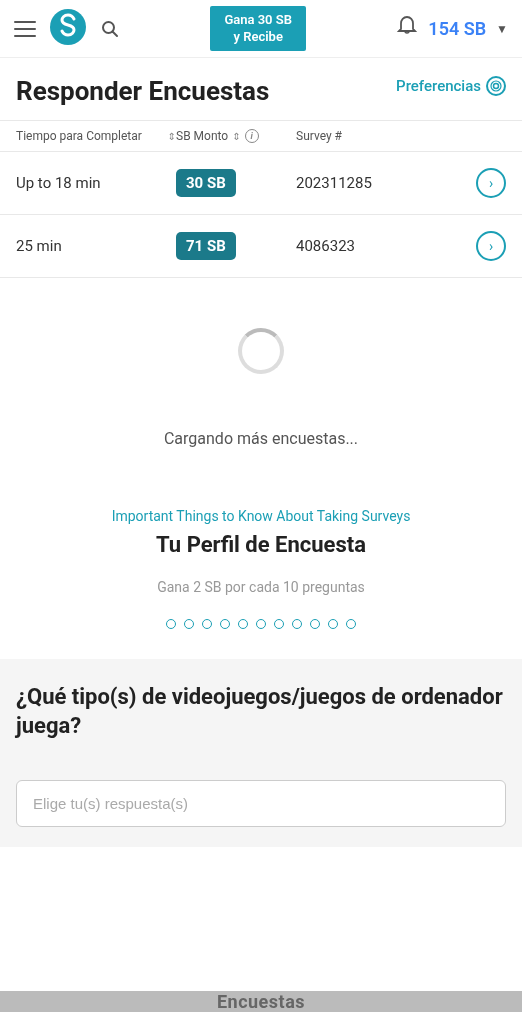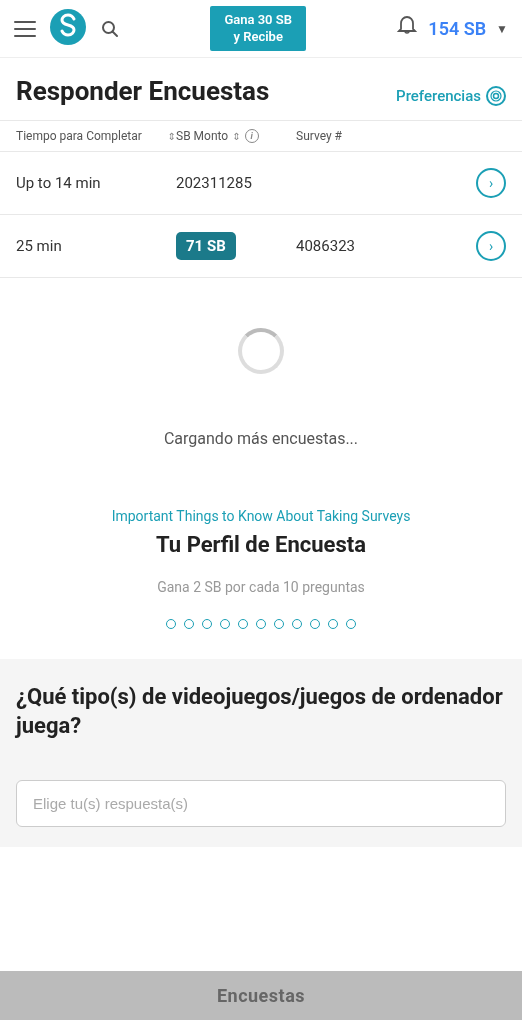--- a/index.html
+++ b/index.html
@@ -80,21 +80,21 @@
       color: #3b82f6;
     }
     .chevron-down {
       font-size: 12px;
       color: #555;
     }
 
     
     .page-title-bar {
       display: flex;
-      align-items: flex-end;
+      align-items: flex-start;
       justify-content: space-between;
       padding: 18px 16px 14px 16px;
       background: #fff;
     }
     .page-title {
       font-size: 26px;
       font-weight: 700;
       color: #222;
     }
     .preferences-link {
@@ -309,25 +309,24 @@
       cursor: pointer;
     }
     .select-wrapper {
       position: relative;
       border-radius: 20px;
     }
 
     
     .bottom-tab {
       position: fixed;
-      bottom: 4px;
+      bottom: 12px;
       left: 0;
       width: 522px;
       background: #bbb;
-      padding: 14px;
       text-align: center;
     }
     .bottom-tab-label {
       font-size: 18px;
       font-weight: 700;
       color: #666;
       letter-spacing: 0.5px;
     }
   </style>
 </head>
@@ -395,21 +394,24 @@
     <span class="sort-icon">⇕</span>
     <span class="info-icon">i</span>
   </div>
   <div class="col-survey">
     <span>Survey #</span>
   </div>
 </div>
 
 <div class="survey-row">
   <div class="row-time">
-    <span>Up to 14 min</span>
+    <span>Up to 18 min</span>
+  </div>
+  <div class="row-sb">
+    <span class="sb-badge">30 SB</span>
   </div>
   <div class="row-survey">
     <span class="survey-num">202311285</span>
     <div class="arrow-circle">›</div>
   </div>
 </div>
 
 <div class="survey-row">
   <div class="row-time">
     <span>25 min</span>

